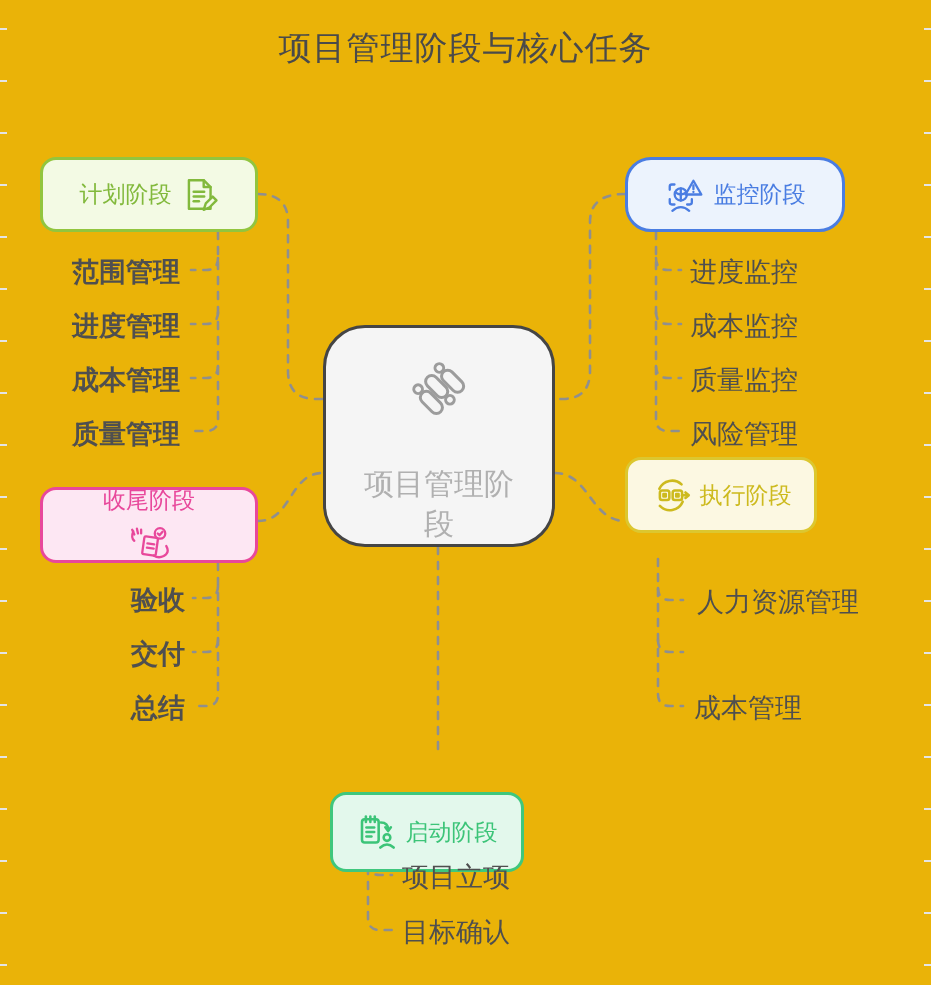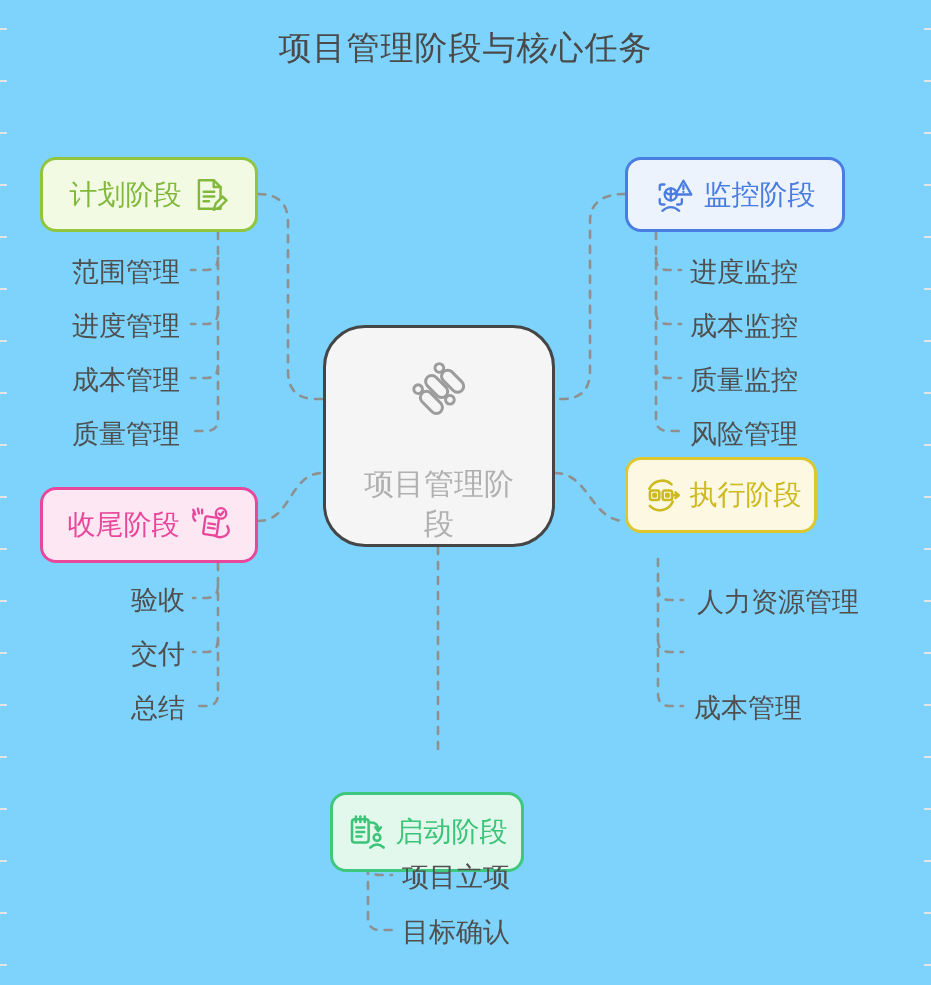--- a/index.html
+++ b/index.html
@@ -1,54 +1,54 @@
 <!DOCTYPE html>
 <html><head>
 <meta charset="utf-8">
 <style>
   html,body{margin:0;padding:0;background:#fff;}
   #canvas{
-    position:relative;width:931px;height:985px;overflow:hidden;background:#7dd3fc;
+    position:relative;width:931px;height:985px;overflow:hidden;background:#eab308;
     font-family:"Liberation Sans","DejaVu Sans",sans-serif;
   }
   .edge-ticks{
     position:absolute;top:28px;bottom:0;width:7px;z-index:0;
     background:repeating-linear-gradient(to bottom,#e4e4e4 0 2px,transparent 2px 52px);
   }
   .edge-ticks.left{left:0;}
   .edge-ticks.right{right:0;}
   #connector-layer{position:absolute;left:0;top:0;z-index:1;}
   #connector-layer path{fill:none;stroke:#8F8F8F;stroke-width:2.6;stroke-dasharray:7 8;stroke-linecap:round;}
   .diagram-title{
     position:absolute;left:0;right:0;top:26px;text-align:center;
     font-size:33px;font-weight:500;color:#4A4A4A;letter-spacing:1px;z-index:2;
   }
   .node{
     position:absolute;border-radius:16px;border:3px solid;z-index:2;
     display:flex;align-items:center;justify-content:center;gap:9px;
-    font-size:28px;font-weight:500;box-sizing:border-box;white-space:nowrap;
+    font-size:23px;font-weight:500;box-sizing:border-box;white-space:nowrap;
   }
   .node svg{flex:0 0 auto;}
   .node-plan      {left:40px;  top:157px; width:218px; height:75px; background:#F3FAE4; border-color:#92C53E; color:#82B93C;}
-  .node-monitor   {left:625px; top:157px; width:220px; height:75px; background:#ECF3FD; border-color:#4A7DE2; color:#4A7DE2;}
-  .node-closing   {left:40px;  top:487px; width:218px; height:76px; background:#FDE7F3; border-color:#E8489B; color:#E8489B;}
+  .node-monitor   {left:625px; top:157px; width:220px; height:75px; background:#ECF3FD; border-color:#4A7DE2; color:#4A7DE2;border-radius:26px;}
+  .node-closing   {left:40px;  top:487px; width:218px; height:76px; background:#FDE7F3; border-color:#E8489B; color:#E8489B;flex-direction:column;}
   .node-execution {left:625px; top:457px; width:192px; height:76px; background:#FCF8E2; border-color:#DCC72F; color:#CDBA1E;}
   .node-initiation{left:330px; top:757px; width:194px; height:80px; background:#E3F8EC; border-color:#3FC77D; color:#3CC478;margin-top:35px;}
   .node-center{
     position:absolute;left:323px;top:325px;width:232px;height:222px;z-index:2;
     background:#F5F5F5;border:3px solid #454545;border-radius:42px;box-sizing:border-box;
     display:flex;flex-direction:column;align-items:center;justify-content:flex-start;gap:31px;
   }
   .center-label{
     width:172px;text-align:center;font-size:30px;line-height:40px;color:#B0B0B0;margin-top:6px;
   }
   .item{
     position:absolute;z-index:2;font-size:27px;color:#4F4F4F;white-space:nowrap;
   }
-  .item.r{text-align:right;}
+  .item.r{text-align:right;font-weight:bold;}
 </style>
 </head>
 <body>
 
 <div id="canvas">
 
   <div class="edge-ticks left"></div>
   <div class="edge-ticks right"></div>
 
   <div class="diagram-title">项目管理阶段与核心任务</div>

